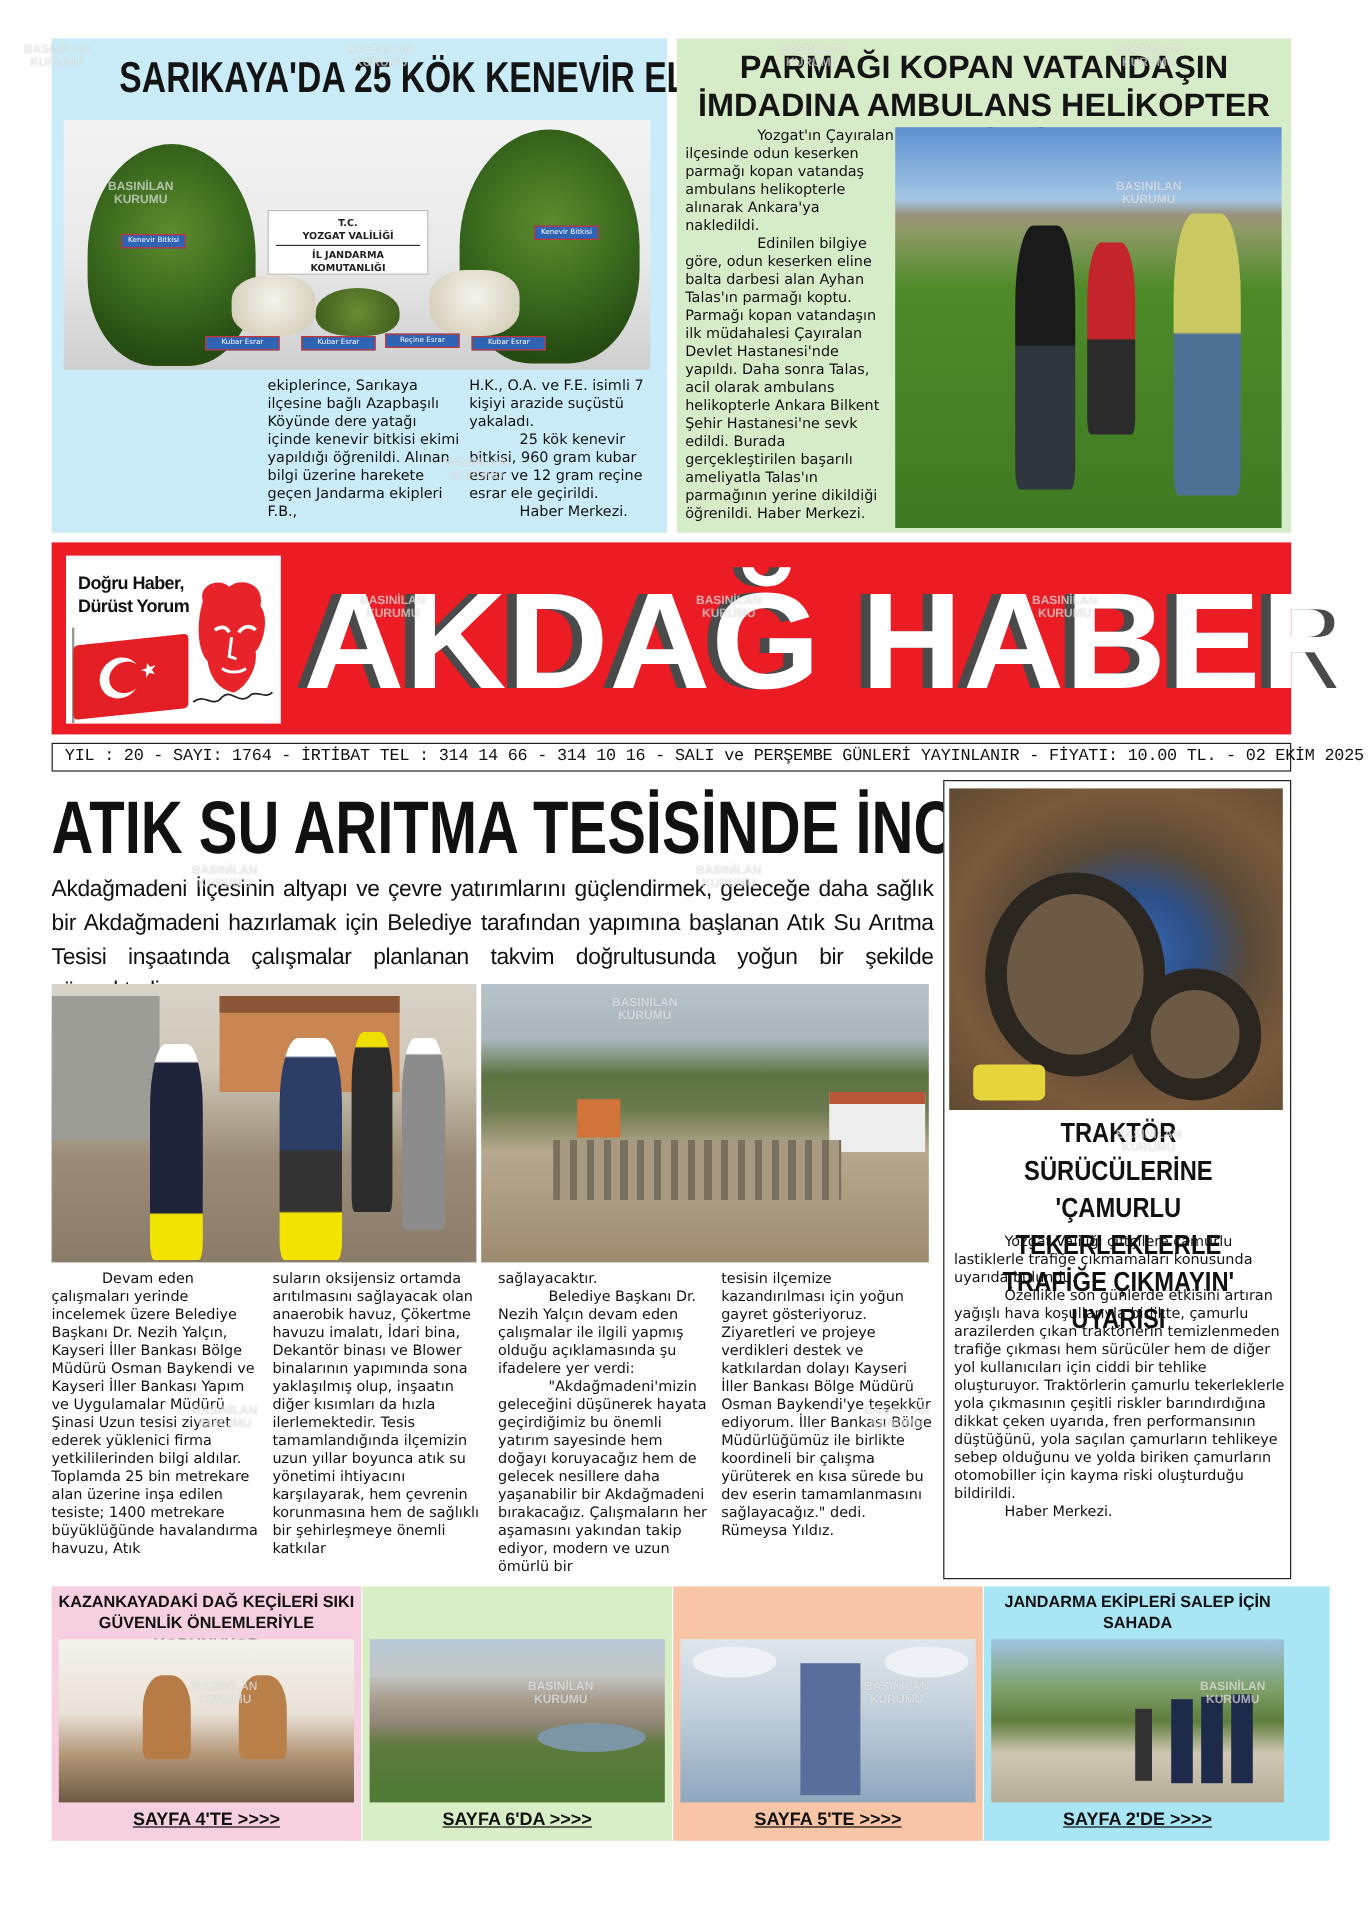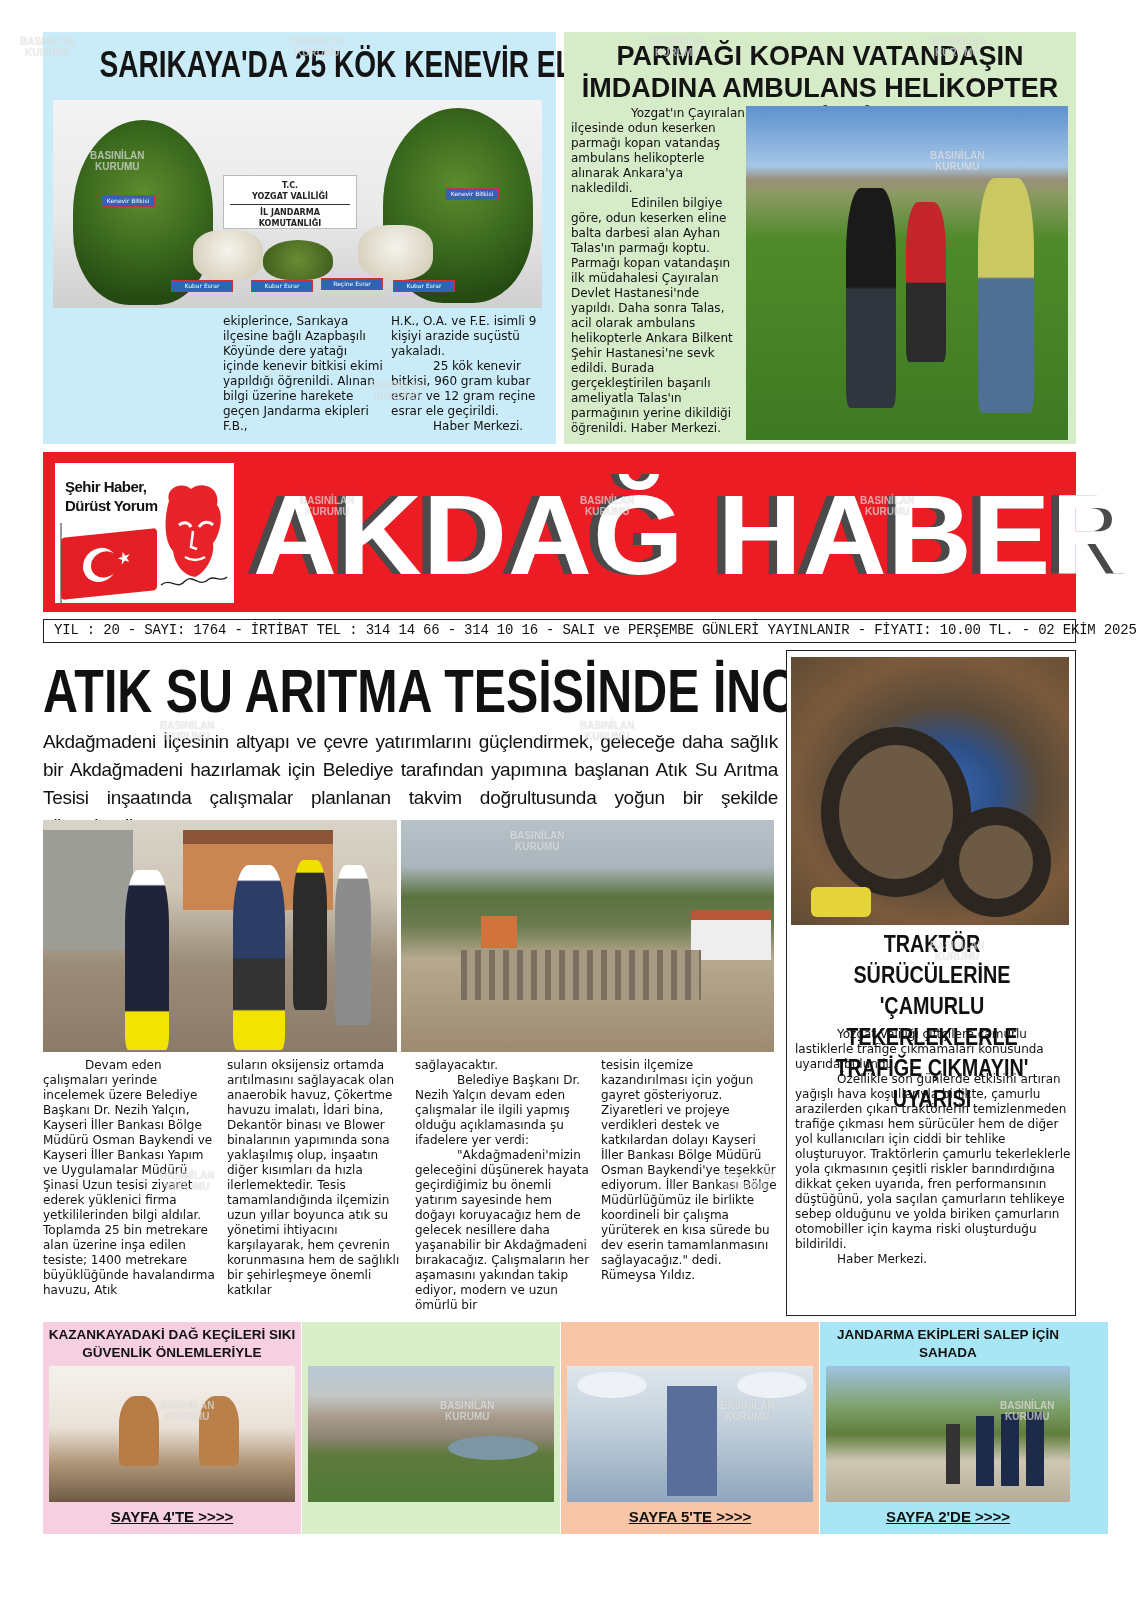--- a/index.html
+++ b/index.html
@@ -105,21 +105,21 @@
     <div class="tag" style="left:118px;top:180px;width:62px;">Kubar Esrar</div>
     <div class="tag" style="left:198px;top:180px;width:62px;">Kubar Esrar</div>
     <div class="tag" style="left:268px;top:178px;width:62px;">Reçine Esrar</div>
     <div class="tag" style="left:340px;top:180px;width:62px;">Kubar Esrar</div>
   </div>
 
   <div class="abs col-text tl-col2">
     <p class="noind">ekiplerince, Sarıkaya ilçesine bağlı Azapbaşılı Köyünde dere yatağı içinde kenevir bitkisi ekimi yapıldığı öğrenildi. Alınan bilgi üzerine harekete geçen Jandarma ekipleri F.B.,</p>
   </div>
   <div class="abs col-text tl-col3">
-    <p class="noind">H.K., O.A. ve F.E. isimli 9 kişiyi arazide suçüstü yakaladı.</p>
+    <p class="noind">H.K., O.A. ve F.E. isimli 7 kişiyi arazide suçüstü yakaladı.</p>
     <p>25 kök kenevir bitkisi, 960 gram kubar esrar ve 12 gram reçine esrar ele geçirildi.</p>
     <p>Haber Merkezi.</p>
   </div>
 </section>
 
 <section class="abs top-right">
   <h2 class="abs hl-big tr-title">PARMAĞI KOPAN VATANDAŞIN İMDADINA AMBULANS HELİKOPTER YETİŞTİ</h2>
 
   <div class="abs col-text tr-text">
     <p style="text-indent:60px;">Yozgat'ın Çayıralan ilçesinde odun keserken parmağı kopan vatandaş ambulans helikopterle alınarak Ankara'ya nakledildi.</p>
@@ -129,21 +129,21 @@
   <div class="abs photo photo-heli">
     <div class="person" style="left:100px;top:82px;width:50px;height:220px;background:linear-gradient(180deg,#1a1a1a 0%,#1a1a1a 45%,#30363d 46%,#30363d 100%);"></div>
     <div class="person" style="left:160px;top:96px;width:40px;height:160px;background:linear-gradient(180deg,#c4252a 0%,#c4252a 50%,#2b2b2b 51%,#2b2b2b 100%);"></div>
     <div class="person" style="left:232px;top:72px;width:56px;height:235px;background:linear-gradient(180deg,#c9c862 0%,#c9c862 42%,#4f6f95 43%,#4f6f95 100%);"></div>
   </div>
 </section>
 
 <header class="abs mast">
   <div class="abs mast-logo">
     <div class="slogan">
-      <div>Şehir Haber,</div>
+      <div>Doğru Haber,</div>
       <div>Dürüst Yorum</div>
     </div>
     <div class="flag-pole"></div>
     <div class="flag">
       <div class="crescent"></div>
       <div class="star">★</div>
     </div>
     <svg class="portrait" viewBox="0 0 74 112">
       <path d="M14 20 C10 6 28 0 36 8 C44 0 66 4 62 24 C70 34 64 56 58 62 C60 76 50 92 40 96 C28 94 20 84 18 70 C10 62 8 40 14 20 Z" fill="#e8242a"></path>
       <path d="M24 44 C30 40 34 42 36 46 M44 46 C48 40 54 40 58 44" stroke="#fff" stroke-width="3" fill="none"></path>
@@ -213,20 +213,21 @@
     <div style="position:absolute;left:70px;top:30px;width:40px;height:70px;background:#b77b45;border-radius:40% 40% 10% 10%;"></div>
     <div style="position:absolute;left:150px;top:30px;width:40px;height:70px;background:#b98049;border-radius:40% 40% 10% 10%;"></div>
   </div>
   <span class="t-link">SAYFA 4'TE &gt;&gt;&gt;&gt;</span>
 </a>
 
 <a class="abs teaser t2">
   <div class="t-photo" style="background:linear-gradient(180deg,#b7c8d6 0%,#c3c6c4 22%,#a79a8a 38%,#8f8575 52%,#5f7a3e 65%,#4e7a35 100%);">
     <div style="position:absolute;left:140px;top:70px;width:90px;height:24px;background:#7d96a6;border-radius:50%;"></div>
   </div>
+  <span class="t-link">SAYFA 6'DA &gt;&gt;&gt;&gt;</span>
 </a>
 
 <a class="abs teaser t3">
   <div class="t-photo" style="background:linear-gradient(180deg,#dfe6ec 0%,#c5d2dd 40%,#8fa6bd 100%);">
     <div style="position:absolute;left:10px;top:6px;width:70px;height:26px;background:#eef2f6;border-radius:50%;"></div>
     <div style="position:absolute;left:170px;top:6px;width:70px;height:26px;background:#eef2f6;border-radius:50%;"></div>
     <div style="position:absolute;left:100px;top:20px;width:50px;height:110px;background:#5a6e9c;"></div>
   </div>
   <span class="t-link">SAYFA 5'TE &gt;&gt;&gt;&gt;</span>
 </a>

